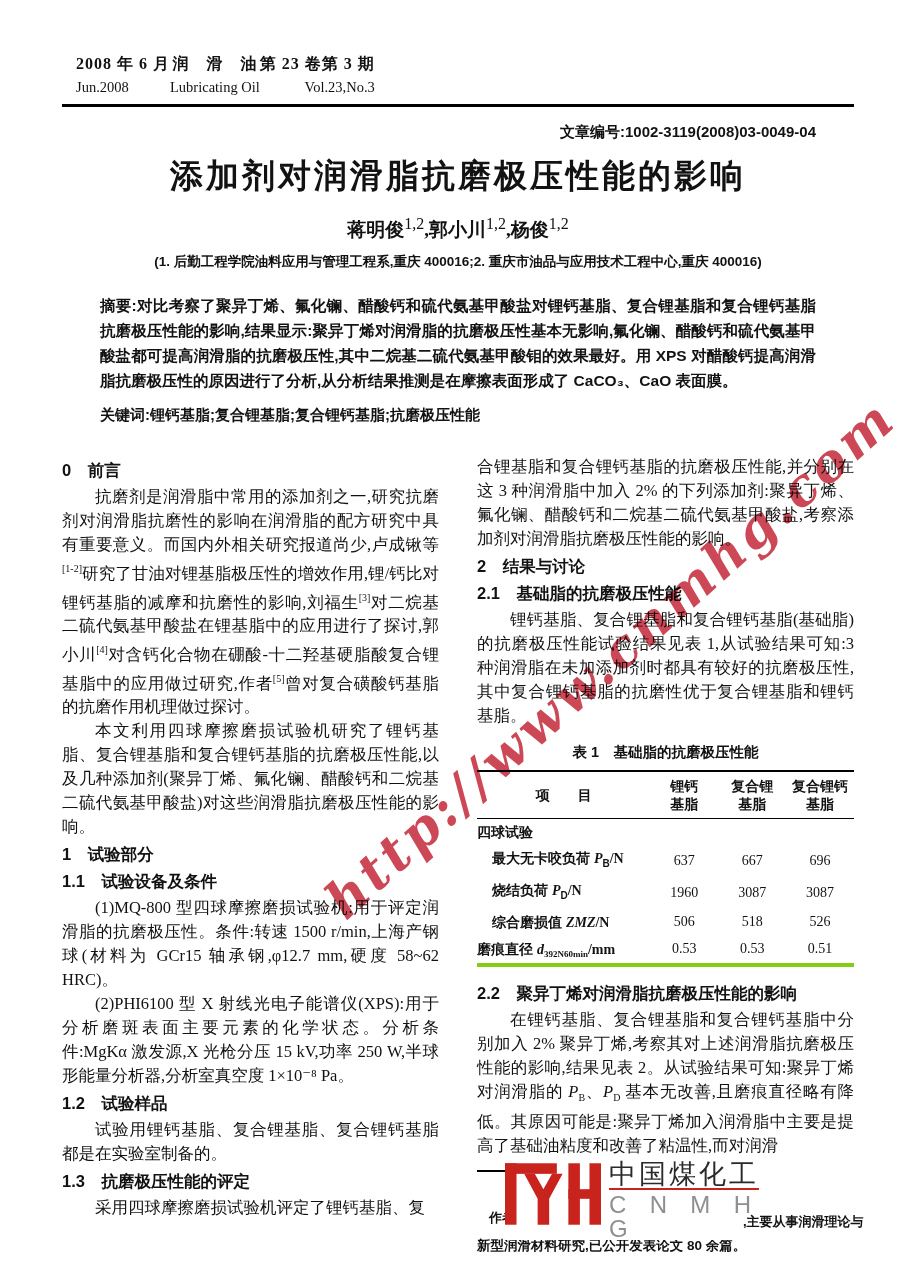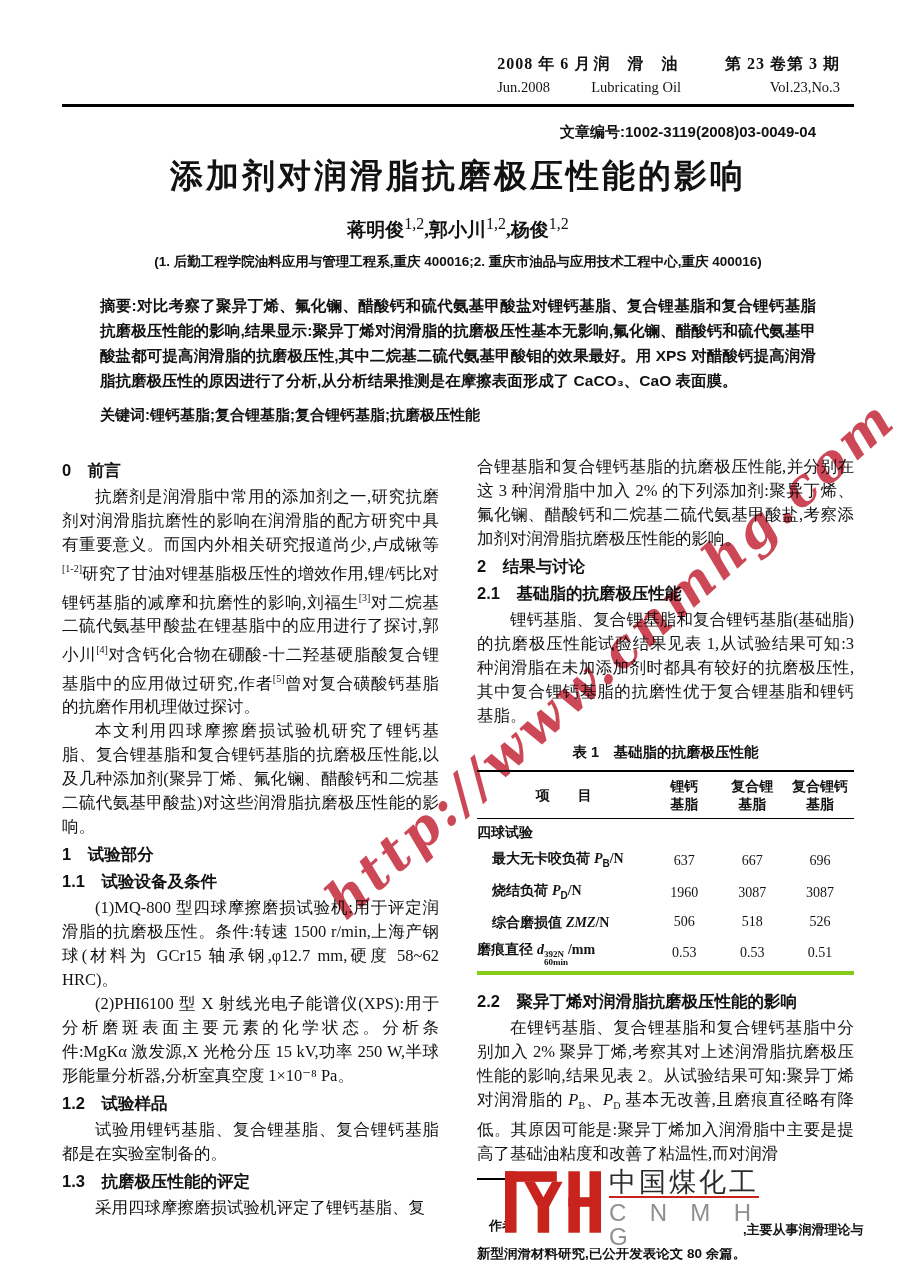--- a/index.html
+++ b/index.html
@@ -1,27 +1,27 @@
 <!DOCTYPE html>
 <html><head>
 <meta charset="utf-8">
 <style>
   html,body{margin:0;padding:0;background:#888;}
   .page{width:904px;height:1272px;background:#ffffff;position:relative;overflow:hidden;
         font-family:"Liberation Serif","DejaVu Serif",serif;color:#121212;margin:0 auto;}
   .inner{padding:54px 50px 0 62px;}
 
   
-  .jhead{display:flex;justify-content:flex-end;align-items:flex-start;
+  .jhead{display:flex;justify-content:flex-start;align-items:flex-start;
          border-bottom:3px solid #000;padding:0 14px 8px 14px;}
   .jh{text-align:center;}
   .jh .cn{font-weight:bold;font-size:16px;letter-spacing:1px;}
   .jh .en{font-size:14.5px;margin-top:4px;}
   .jh-l{text-align:left;}
-  .jh-r{text-align:right;margin-left:44px;}
+  .jh-r{text-align:right;}
 
   .article-no{text-align:right;font-weight:bold;font-size:15px;margin:16px 38px 0 0;
               font-family:"Liberation Sans",sans-serif;}
 
   .title{text-align:center;font-size:33px;font-weight:bold;letter-spacing:3px;margin-top:12px;
          font-family:"Liberation Sans",sans-serif;}
   .authors{text-align:center;font-size:19px;margin-top:16px;font-weight:bold;}
   .authors sup{font-size:16px;font-weight:normal;}
   .affil{text-align:center;font-size:13.5px;font-weight:bold;margin-top:10px;
          font-family:"Liberation Sans",sans-serif;}
@@ -47,21 +47,21 @@
            font-family:"Liberation Sans",sans-serif;}
   table.t1{width:100%;border-collapse:collapse;font-size:14px;
            border-top:2px solid #000;border-bottom:4px solid #84cc16;}
   table.t1 th{border-bottom:1.5px solid #000;font-weight:bold;padding:5px 0;text-align:center;
               font-family:"Liberation Sans",sans-serif;line-height:18px;}
   table.t1 td{padding:4px 0;line-height:18px;}
   td.lbl{font-weight:bold;text-align:left;font-family:"Liberation Sans",sans-serif;}
   td.lbl .sym,td.lbl .stk,td.lbl .post{font-family:"Liberation Serif",serif;}
   td.num{text-align:center;}
   .ind{padding-left:15px !important;}
-  .stk{display:inline-flex;flex-direction:column;font-size:9px;line-height:8.5px;
+  .stk{display:inline-flex;flex-direction:row;font-size:9px;line-height:8.5px;
        vertical-align:-3px;font-weight:bold;justify-content:flex-end;}
 
   
   .footer{position:relative;height:96px;margin-top:4px;}
   .foot-rule{position:absolute;left:0;top:8px;width:130px;border-top:2px solid #000;}
   .f-received{position:absolute;left:4px;top:16px;font-size:13px;font-weight:bold;
               font-family:"Liberation Sans",sans-serif;margin-left:24px;}
   .f-author{position:absolute;left:12px;top:44px;font-size:13px;font-weight:bold;
             font-family:"Liberation Sans",sans-serif;}
   .logo-box{position:absolute;left:28px;top:-8px;width:254px;height:86px;background:#fff;

